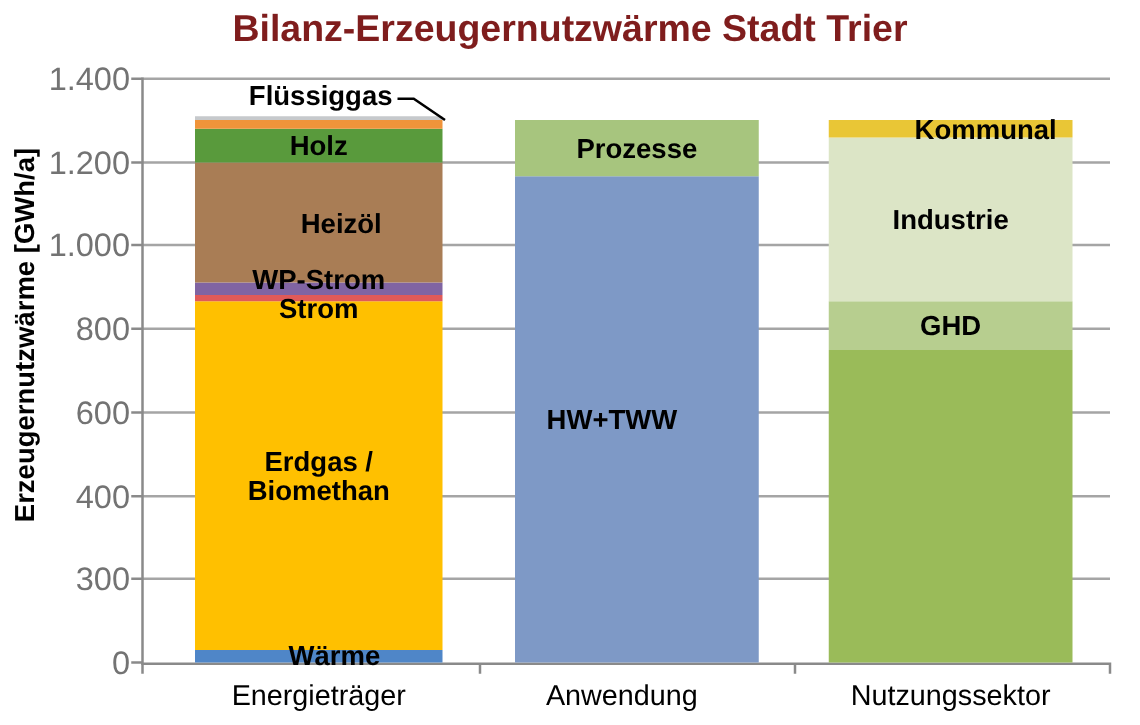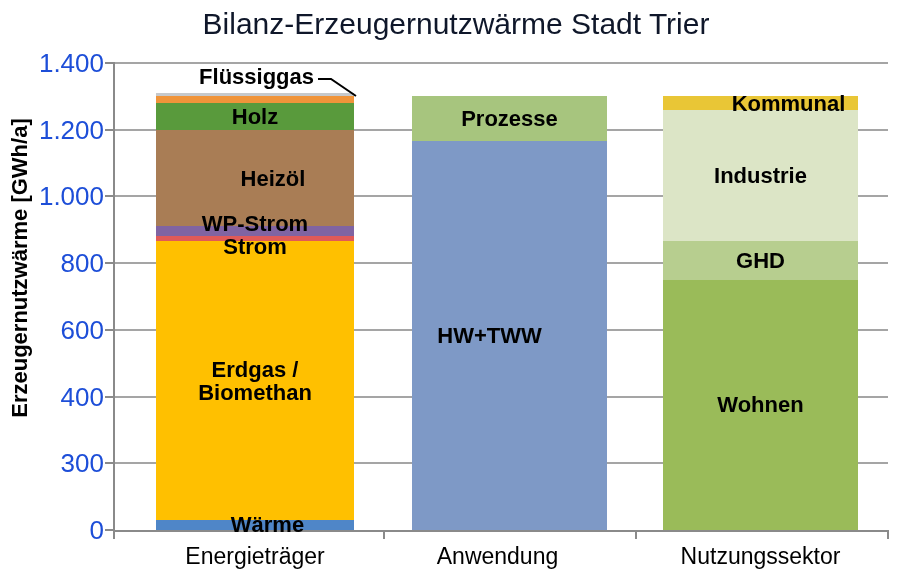--- a/index.html
+++ b/index.html
@@ -10,22 +10,22 @@
     background: #ffffff;
     font-family: "Liberation Sans", sans-serif;
     overflow: hidden;
   }
   .title {
     position: absolute;
     left: 0; top: 7px;
     width: 912px;
     text-align: center;
     font-size: 30px;
-    font-weight: normal;
-    color: #0f172a;
+    font-weight: bold;
+    color: #7f1d1d;
     letter-spacing: 0px;
   }
   .y-title {
     position: absolute;
     left: -215px;
     top: 255px;
     width: 470px;
     height: 26px;
     line-height: 26px;
     text-align: center;
@@ -39,21 +39,21 @@
   .gridline { position: absolute; height: 2px; }
   .axisline { position: absolute; }
   .tickmark { position: absolute; }
   .ytick-label {
     position: absolute;
     left: 0;
     width: 104px;
     text-align: right;
     font-size: 26px;
     line-height: 30px;
-    color: #1d4ed8;
+    color: #737373;
   }
   .cat-label {
     position: absolute;
     text-align: center;
     font-size: 23px;
     line-height: 26px;
     color: #000000;
     white-space: nowrap;
   }
   .seg { position: absolute; }
@@ -143,20 +143,19 @@
       <div class="seg-label" style="left: 412px; width: 195px; top: 107.373px;">Prozesse</div>
       <div class="seg-label" style="left: 412px; width: 155px; top: 324.195px;">HW+TWW</div>
       <div class="cat-label" style="left: 370px; width: 255px; top: 543px;">Anwendung</div>
       <div class="seg" style="left: 663px; top: 279.821px; width: 195px; height: 250.179px; background: rgb(154, 187, 89);"></div>
       <div class="seg" style="left: 663px; top: 241.461px; width: 195px; height: 38.3607px; background: rgb(183, 206, 143);"></div>
       <div class="seg" style="left: 663px; top: 109.7px; width: 195px; height: 131.761px; background: rgb(220, 229, 198);"></div>
       <div class="seg" style="left: 663px; top: 96.3571px; width: 195px; height: 13.3429px; background: rgb(233, 198, 54);"></div>
       <div class="seg-label" style="left: 663px; width: 195px; top: 91.5286px; padding-left: 28px;">Kommunal</div>
       <div class="seg-label" style="left: 663px; width: 195px; top: 164.08px;">Industrie</div>
       <div class="seg-label" style="left: 663px; width: 195px; top: 249.141px;">GHD</div>
-      <div class="seg-label" style="left: 663px; width: 195px; top: 393.411px;">Wohnen</div>
       <div class="cat-label" style="left: 633px; width: 255px; top: 543px;">Nutzungssektor</div>
     </div>
   <div class="callout-label">Flüssiggas</div>
   <svg class="callout-line" width="912" height="580" viewBox="0 0 912 580">
     <polyline points="318,79 331,79 356,96"></polyline>
   </svg>
 </div>
 
 </body></html>

